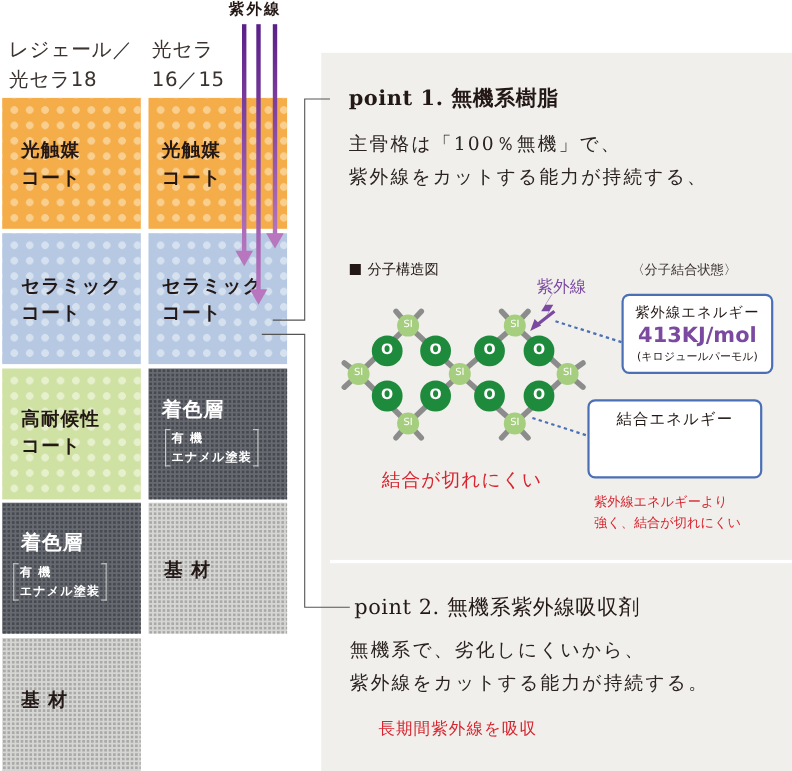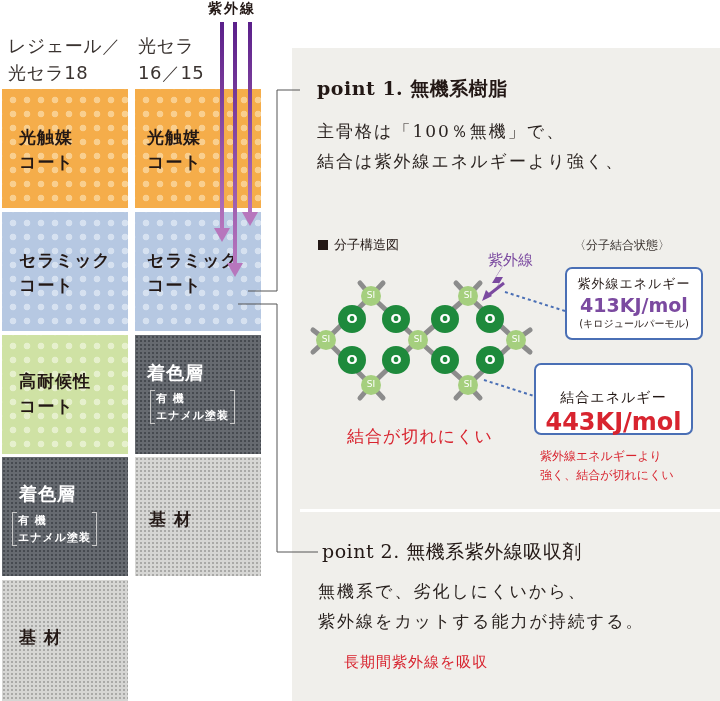--- a/index.html
+++ b/index.html
@@ -35,21 +35,21 @@
     .uv-mol-label { position: absolute; left: 488px; top: 251px; font-size: 15px; color: #7b4aa0; }
     .bond-state { position: absolute; left: 574px; top: 237px; font-size: 12px; color: #3a3330; }
 
     .energy-box { position: absolute; background: #ffffff; border: 2px solid #4a6fb5; border-radius: 7px; text-align: center; }
     .energy-box .t { font-size: 13px; color: #231815; letter-spacing: 1px; }
     .uv-box { left: 565px; top: 267px; width: 138px; height: 73px; }
     .uv-box .t { margin-top: 6px; }
     .uv-box .v { font-size: 19px; font-weight: bold; color: #7b4aa0; line-height: 24px; }
     .uv-box .s { font-size: 10px; color: #231815; }
     .bond-box { left: 534px; top: 363px; width: 159px; height: 72px; }
-    .bond-box .t { font-size: 14px; margin-top: 24px; }
+    .bond-box .t { font-size: 14px; margin-top: 7px; }
     .bond-box .v { font-size: 24px; font-weight: bold; color: #d8242f; line-height: 30px; }
 
     .mol-caption { position: absolute; left: 347px; top: 425px; font-size: 17px; color: #d8242f; letter-spacing: 1px; }
     .stronger-note { position: absolute; left: 540px; top: 447px; font-size: 12px; line-height: 19px; color: #d8242f; }
 
     svg.overlay { position: absolute; left: 0; top: 0; }
   </style>
 </head>
 <body>
 
@@ -213,36 +213,35 @@
   <span style="position:absolute; left:316px; top:334px; width:20px; text-align:center; color:#fff; font-size:9px;">SI</span>
   <span style="position:absolute; left:408px; top:334px; width:20px; text-align:center; color:#fff; font-size:9px;">SI</span>
   <span style="position:absolute; left:506px; top:334px; width:20px; text-align:center; color:#fff; font-size:9px;">SI</span>
   <span style="position:absolute; left:361px; top:379px; width:20px; text-align:center; color:#fff; font-size:9px;">SI</span>
   <span style="position:absolute; left:458px; top:379px; width:20px; text-align:center; color:#fff; font-size:9px;">SI</span>
 </div>
 
 <div class="point-title" style="left:317px; top:76px;font-weight:bold;">point 1. 無機系樹脂</div>
 <div class="body-text" style="left:317px; top:116px;">
   <div>主骨格は「100％無機」で、</div>
-  <div>結合は紫外線エネルギーより強く、</div>
+  <div>紫外線をカットする能力が持続する、</div>
 </div>
 
 <div class="mol-heading"><span class="sq"></span><span>分子構造図</span></div>
 <div class="uv-mol-label">紫外線</div>
 <div class="bond-state">〈分子結合状態〉</div>
 
 <div class="energy-box uv-box">
   <div class="t">紫外線エネルギー</div>
   <div class="v">413KJ/mol</div>
   <div class="s">(キロジュールパーモル)</div>
 </div>
 
 <div class="energy-box bond-box">
   <div class="t">結合エネルギー</div>
-  <div class="v">443KJ/mol</div>
 </div>
 
 <div class="mol-caption">結合が切れにくい</div>
 <div class="stronger-note">
   <div>紫外線エネルギーより</div>
   <div>強く、結合が切れにくい</div>
 </div>
 
 <div class="point-title" style="left:322px; top:539px;">point 2. 無機系紫外線吸収剤</div>
 <div class="body-text" style="left:318px; top:576px;">

